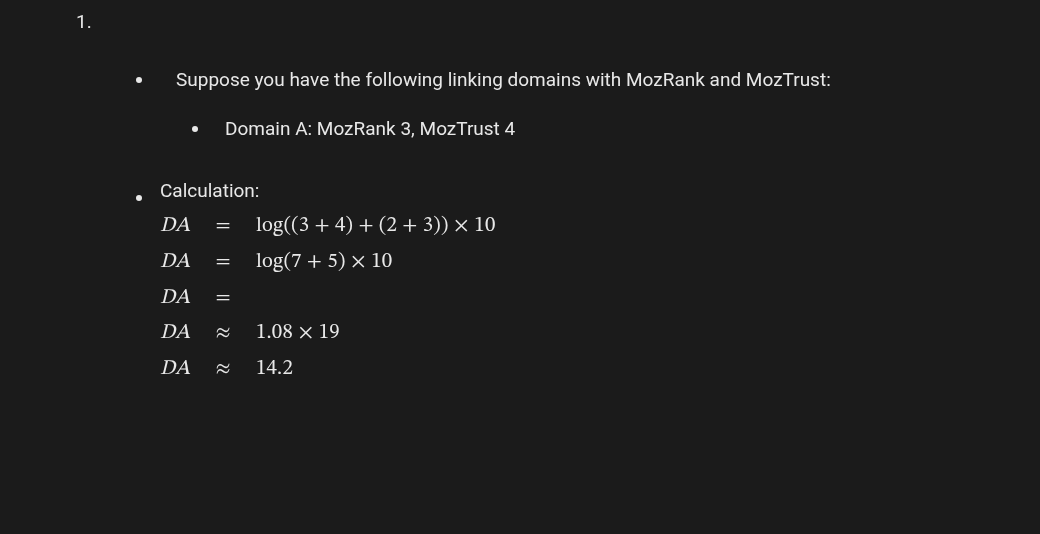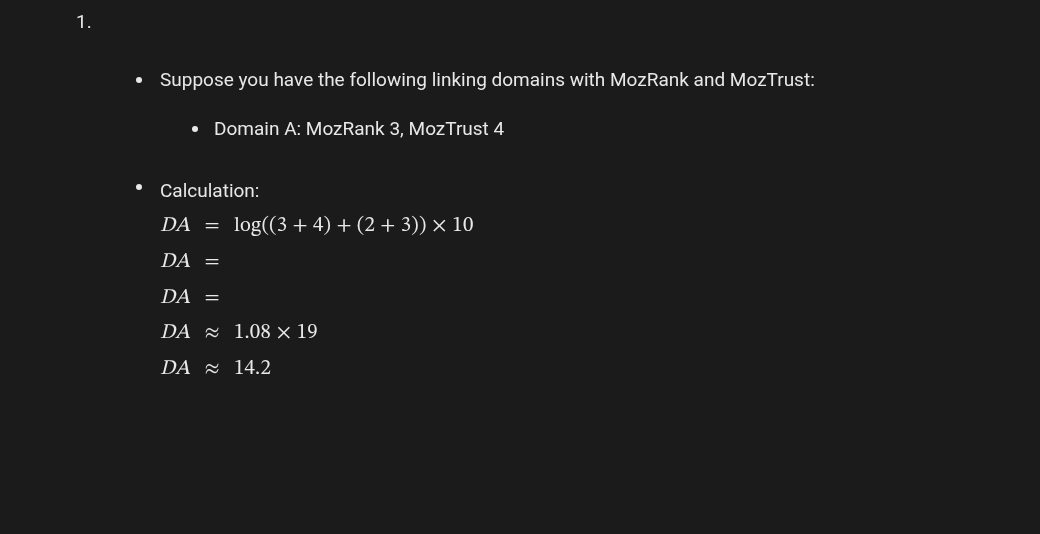--- a/index.html
+++ b/index.html
@@ -25,56 +25,56 @@
     align-items: baseline;
     gap: 10px;
     margin-bottom: 30px;
   }
   .item-title-strong {
     font-weight: 600;
   }
   .bullet-l1 {
     display: flex;
     align-items: baseline;
-    gap: 18px;
+    gap: 34px;
     margin-left: 60px;
     margin-top: 28px;
   }
   .bullet-l1b {
     display: flex;
-    align-items: center;
+    align-items: flex-end;
     gap: 18px;
     margin-left: 60px;
     margin-top: 34px;
   }
   .bullet-l2 {
     display: flex;
     align-items: baseline;
-    gap: 16px;
+    gap: 27px;
     margin-left: 116px;
     margin-top: 22px;
   }
   .dot {
     width: 6px;
     height: 6px;
     border-radius: 50%;
     background: #e8e8e8;
     display: inline-block;
     flex: 0 0 auto;
     position: relative;
     top: -3px;
   }
   .calc-block {
     margin-left: 84px;
     margin-top: 4px;
   }
   .math-line {
     display: flex;
     align-items: center;
-    gap: 12px;
+    gap: 23px;
     font-family: "Cambria Math", "STIX Two Math", "Latin Modern Math", Georgia, serif;
     font-size: 21px;
     line-height: 1.7;
     letter-spacing: 0.2px;
   }
   .math-var {
     font-style: italic;
     letter-spacing: 0.5px;
   }
   .math-op {
@@ -108,20 +108,21 @@
 
   <div class="calc-block">
     <div class="math-line">
       <span class="math-var">DA</span>
       <span class="math-op">=</span>
       <span>log((3 + 4) + (2 + 3)) × 10</span>
     </div>
     <div class="math-line">
       <span class="math-var">DA</span>
       <span class="math-op">=</span>
+      <span>log(7 + 5) × 10</span>
     </div>
     <div class="math-line">
       <span class="math-var">DA</span>
       <span class="math-op">=</span>
     </div>
     <div class="math-line">
       <span class="math-var">DA</span>
       <span class="math-op">≈</span>
       <span>1.08 × 19</span>
     </div>

